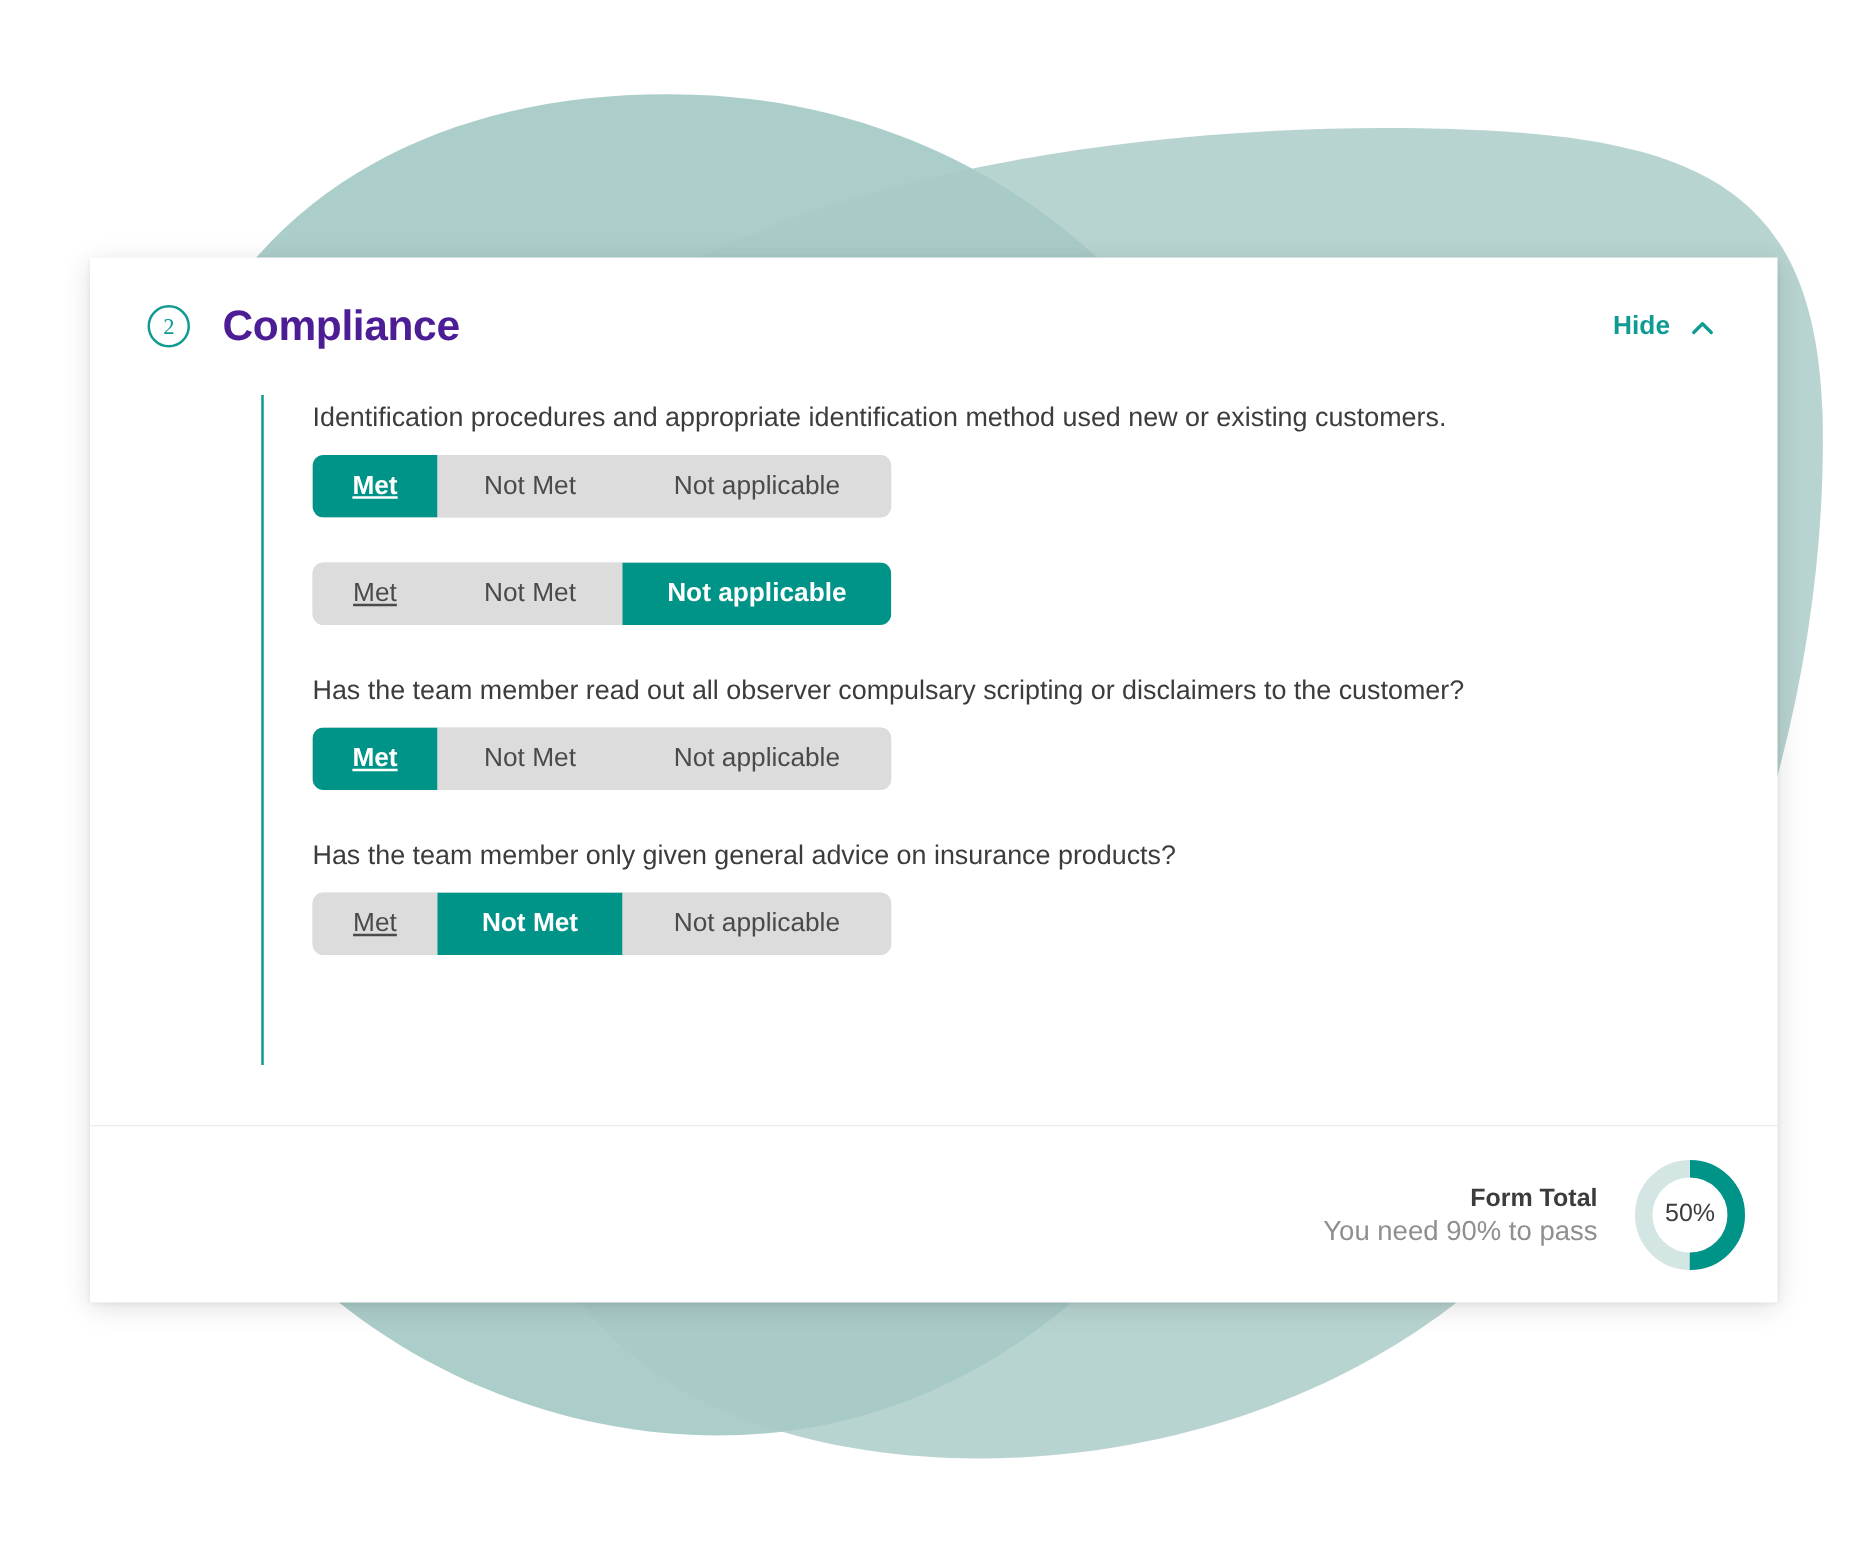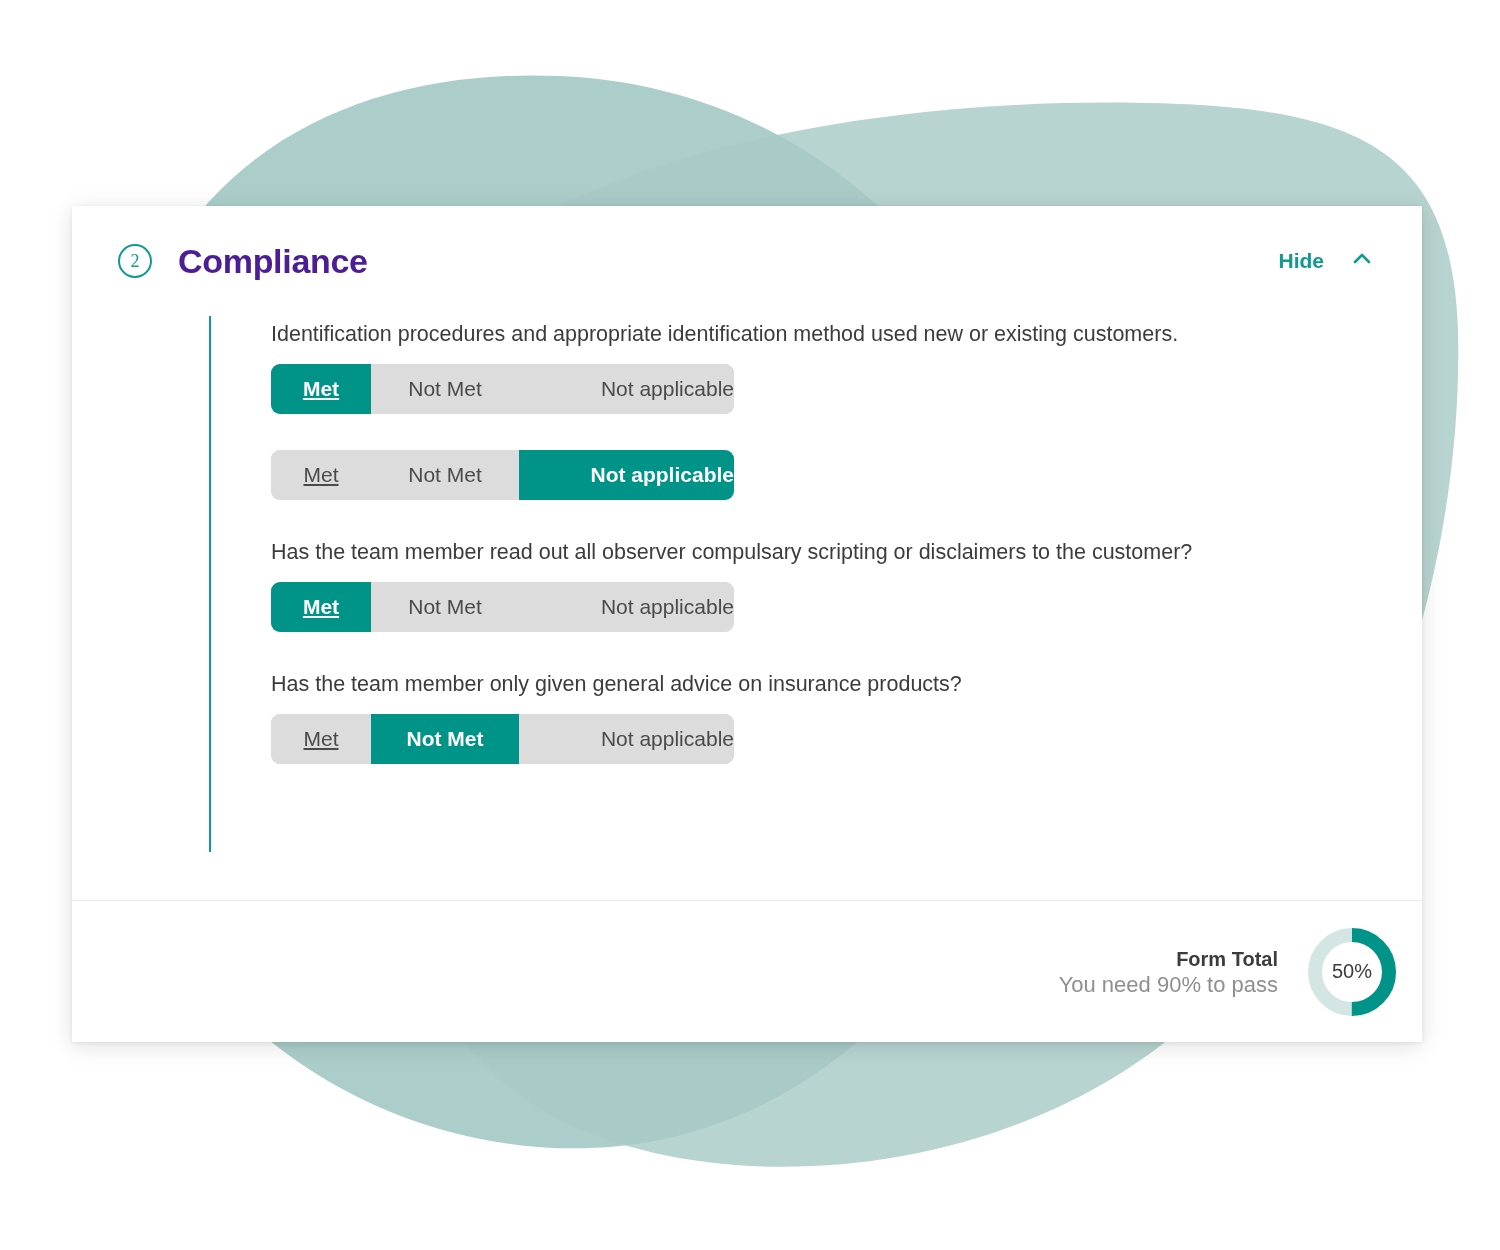--- a/index.html
+++ b/index.html
@@ -72,40 +72,40 @@
     margin-left: 26px;
     font-size: 34px;
     font-weight: bold;
     color: #4c1d95;
     letter-spacing: -0.3px;
   }
 
   .hide-toggle {
     margin-left: auto;
     display: flex;
-    align-items: flex-start;
-    gap: 28px;
+    align-items: flex-end;
+    gap: 16px;
     color: #0f9a92;
     font-size: 21px;
     font-weight: bold;
     cursor: pointer;
     user-select: none;
   }
   .chev-up {
     display: inline-block;
     width: 20px;
     height: 20px;
   }
   .chev-up svg { display: block; }
 
   
   .questions {
     position: relative;
     margin-left: 137px;
-    padding-left: 62px;
+    padding-left: 41px;
     padding-right: 60px;
     padding-top: 2px;
   }
   .rail {
     position: absolute;
     left: 0;
     top: 0;
     width: 2px;
     height: 536px;
     background: #0f9a92;
@@ -137,21 +137,21 @@
     font-size: 21px;
     height: 50px;
     line-height: 50px;
     padding: 0 0;
     cursor: pointer;
     text-align: center;
     white-space: nowrap;
   }
   .seg.w1 { width: 100px; text-decoration: underline; }
   .seg.w2 { width: 148px; }
-  .seg.w3 { width: 215px; text-align: right; }
+  .seg.w3 { width: 215px; }
   .seg.selected {
     background: #009489;
     color: #ffffff;
     font-weight: bold;
   }
 
   
   .card-footer {
     position: relative;
     height: 142px;

